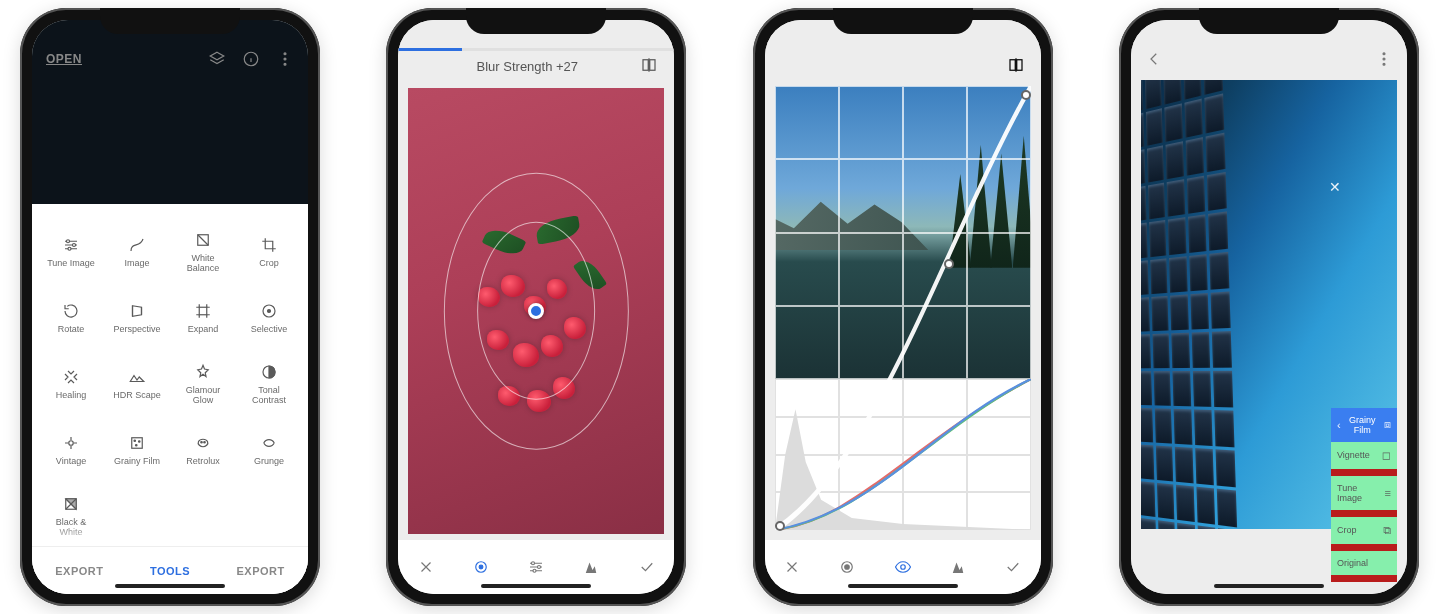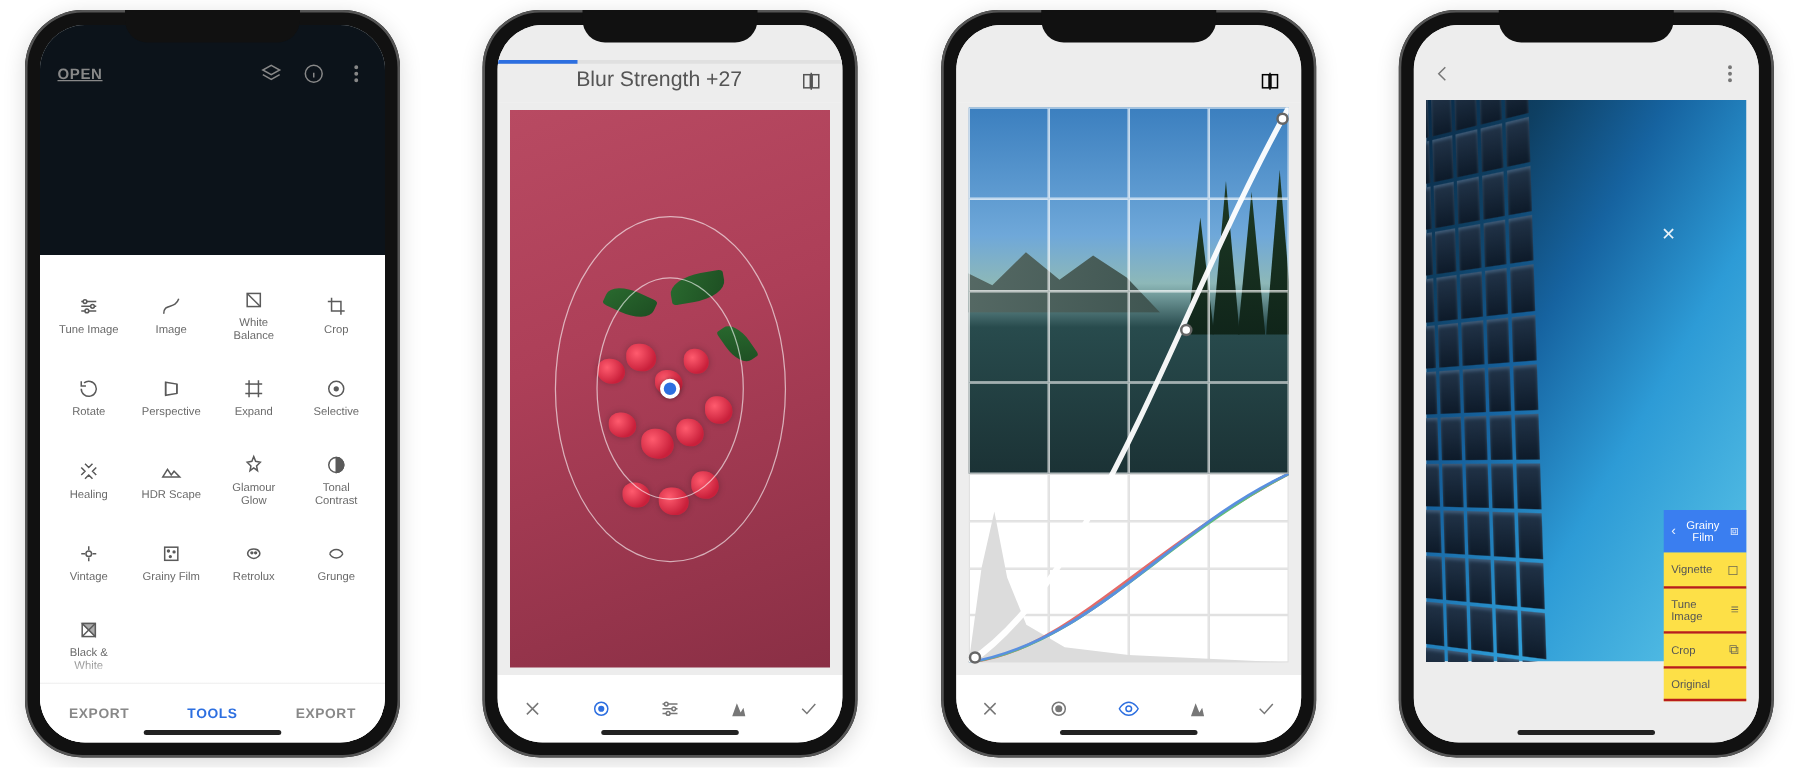--- a/index.html
+++ b/index.html
@@ -111,21 +111,21 @@
     position:absolute; left:0; right:0; height:22px; bottom:48px;
     background:linear-gradient(to bottom, rgba(255,255,255,0), #fff);
     pointer-events:none;
   }
 
   
   .p2-header {
     height:62px; background:#ededed;
     display:flex; align-items:flex-end; justify-content:space-between;
     padding:0 16px 8px; position:relative;
-    font-size:17px; color:#555;
+    font-size:13px; color:#555;
   }
   .p2-progress {
     position:absolute; top:28px; left:0; height:3px; background:#2d6fe0;
     width:23%;
   }
   .p2-progress-bg {
     position:absolute; top:28px; left:0; right:0; height:3px; background:#e0e0e0;
   }
   .p2-image-wrap {
     flex:1; background:#ededed;
@@ -246,24 +246,24 @@
     font-size:14px;
   }
   .p4-steps {
     position:absolute; right:10px; top:64%;
     width:66px;
     font-size:9px;
     background:transparent;
     z-index:5;
   }
   .step {
-    background:#fde047; color:#555;
+    background:#86efac; color:#555;
     padding:7px 6px;
     display:flex; align-items:center; justify-content:space-between;
-    border-bottom:2px solid #b91c1c;
+    border-bottom:7px solid #b91c1c;
     cursor:pointer;
   }
   .step.active {
     background:#3a7ef0; color:#fff; border:none;
     height:34px;
   }
   .step-icon { font-size:11px; color:inherit; opacity:.85;}
   .step.active .step-chevron { font-size:11px; opacity:.9;}
 
   

